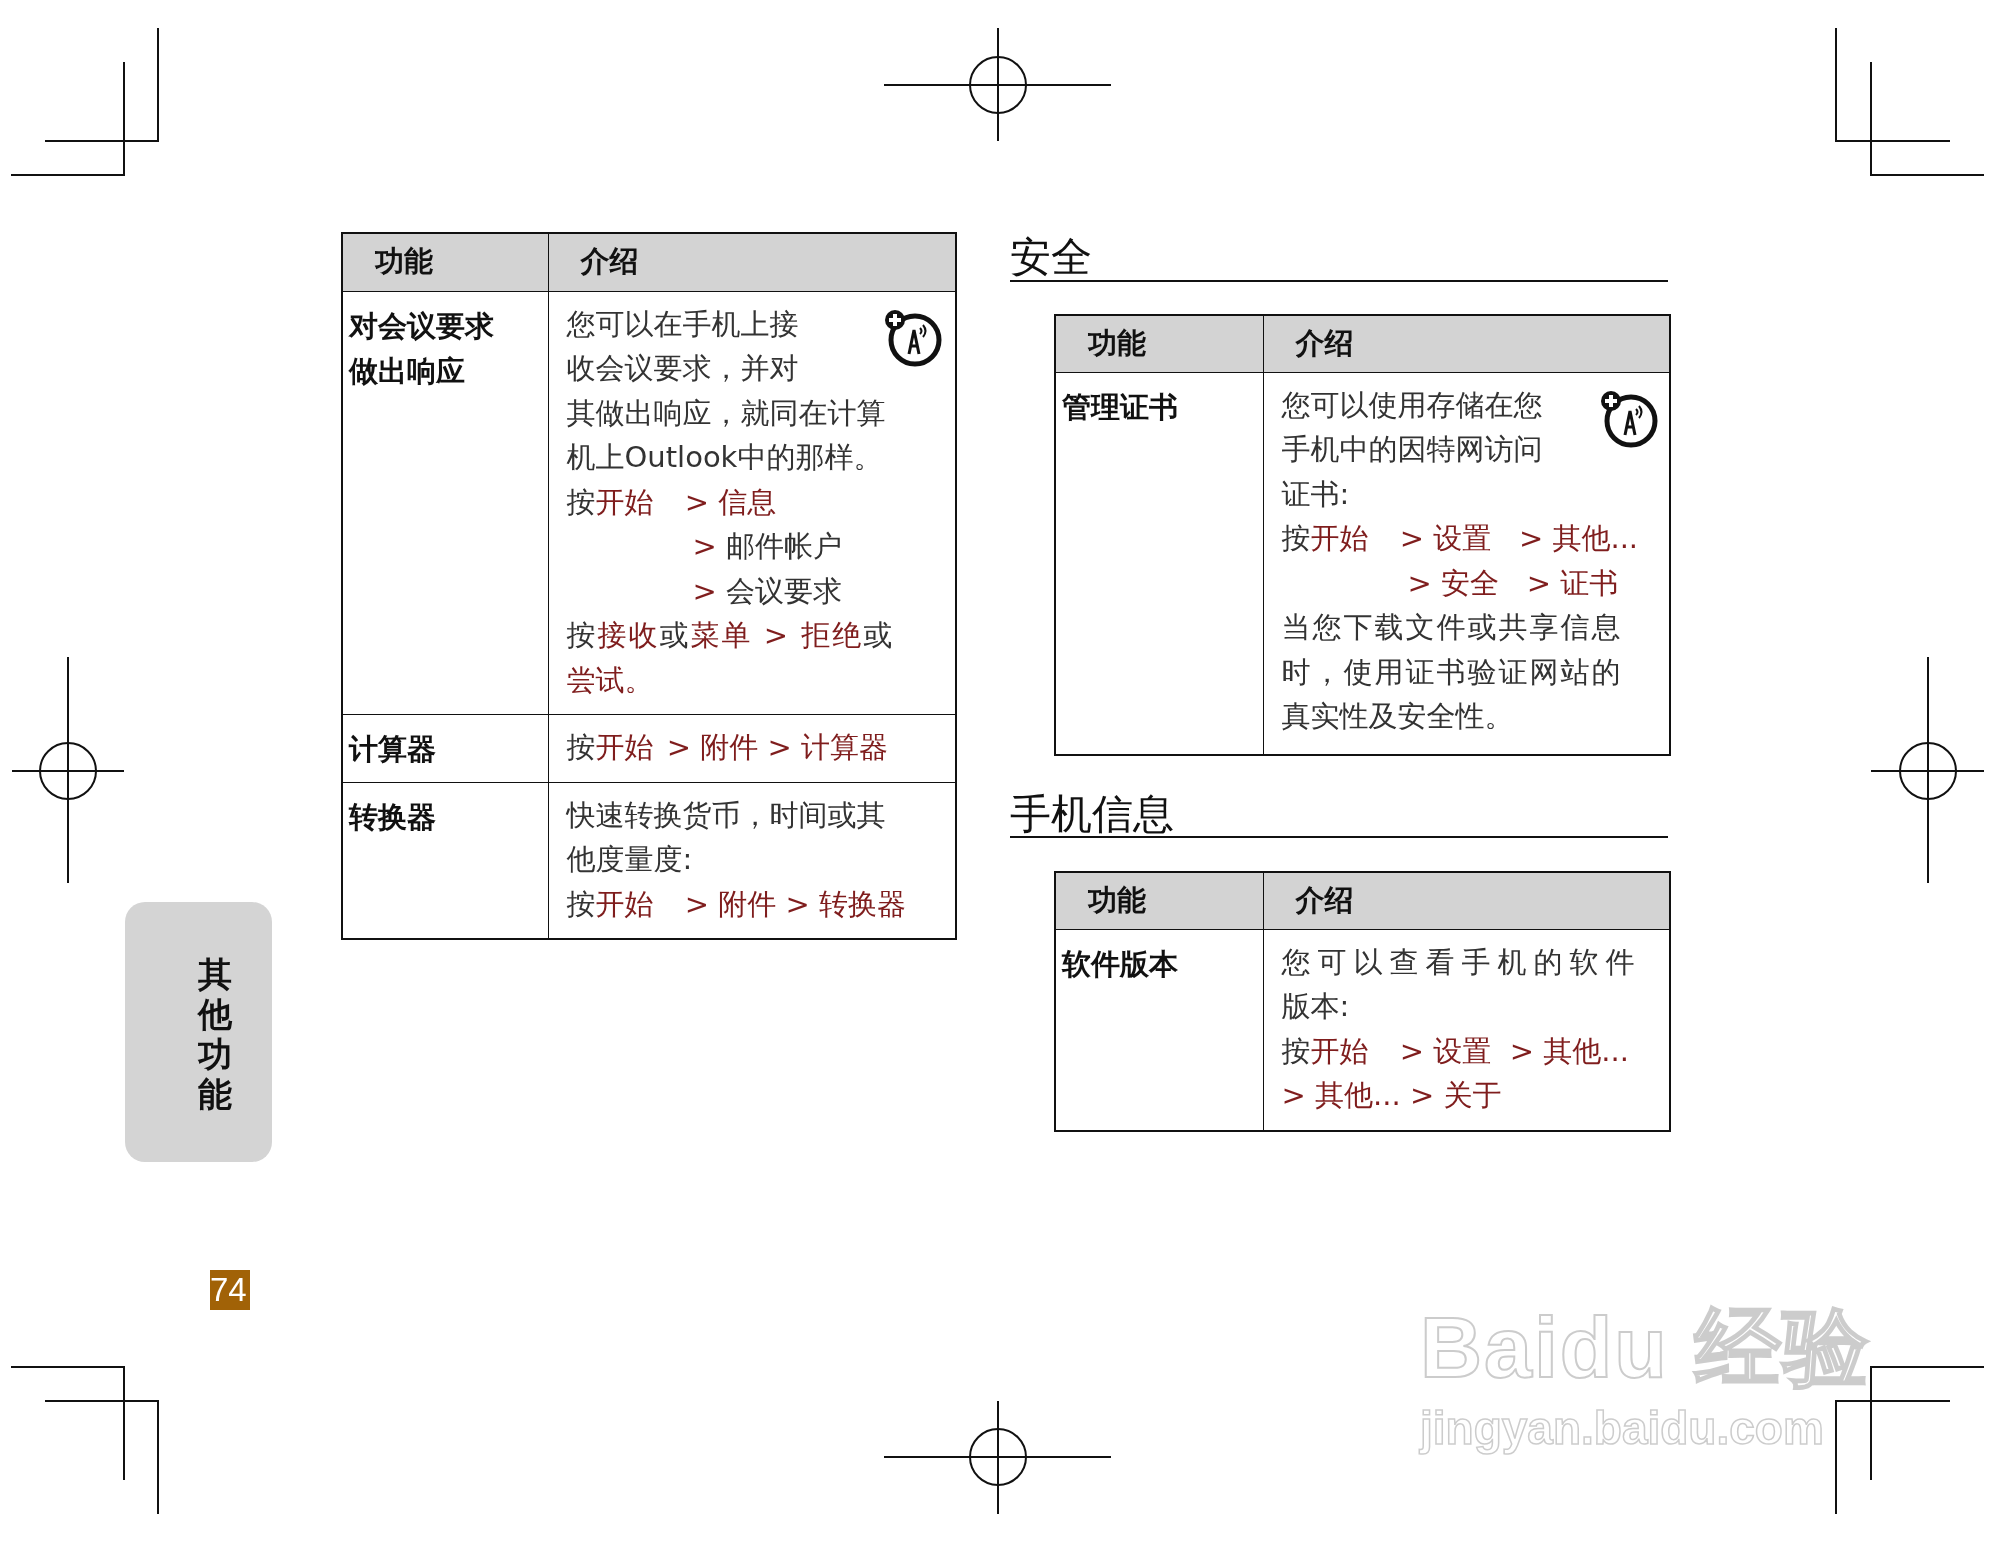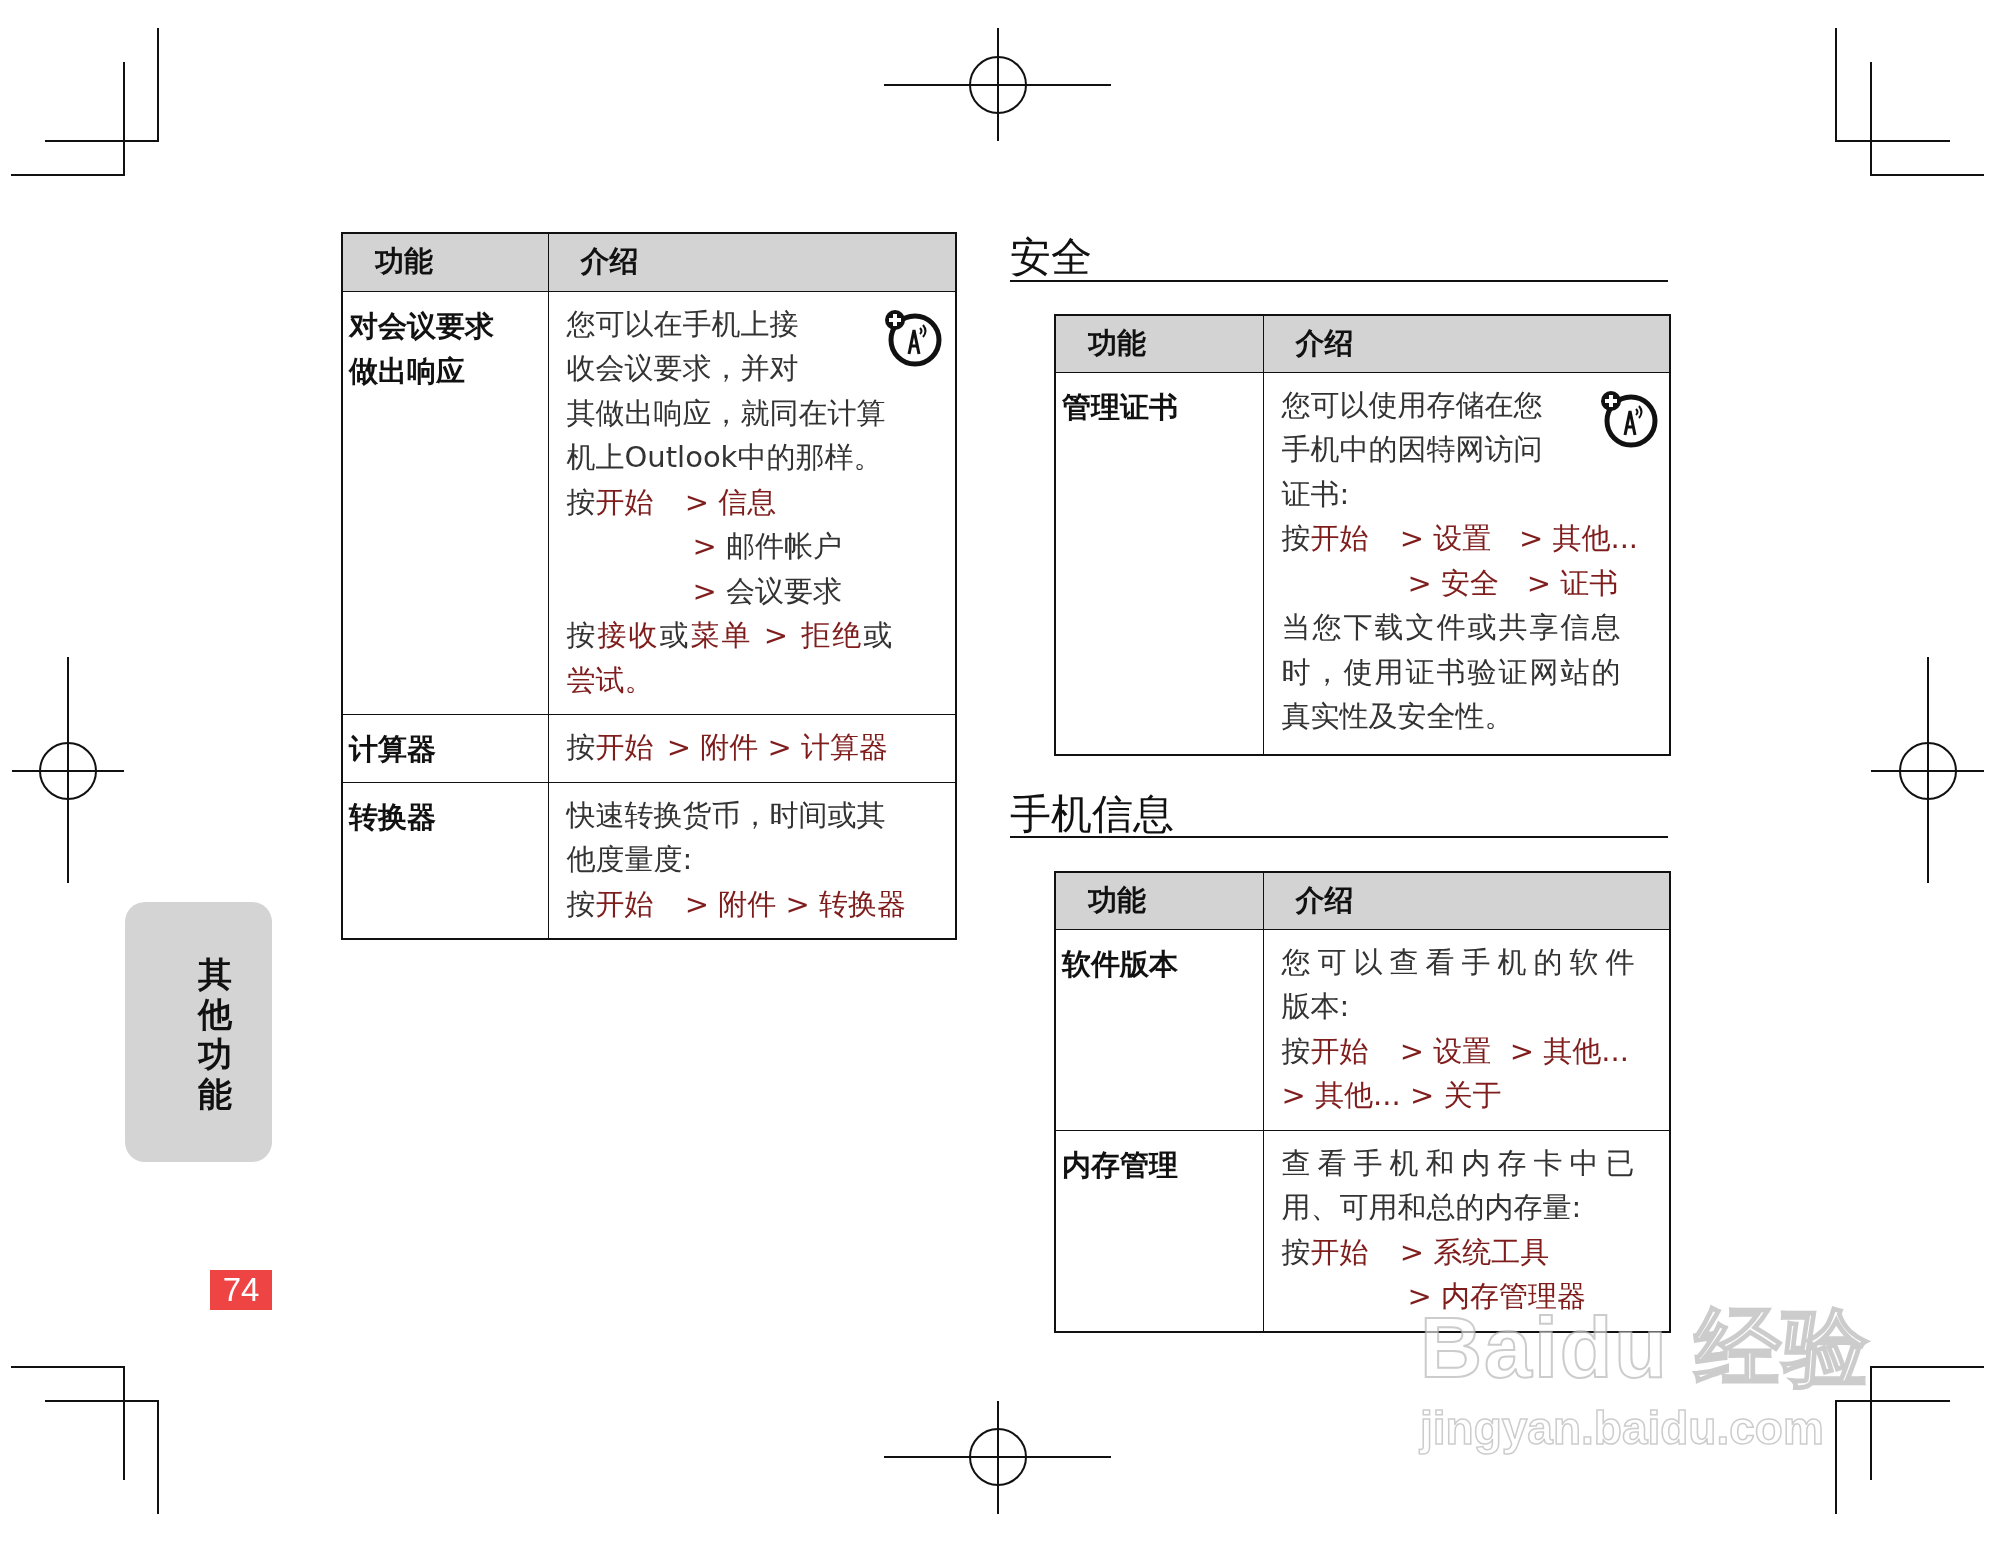--- a/index.html
+++ b/index.html
@@ -16,21 +16,21 @@
   .b { font-weight:normal; color:#7f1d1d; }
   .ind { padding-left:126px; }
   .justify { letter-spacing:2px; }
   .wide { letter-spacing:7px; }
 
   .sec-title { position:absolute; font-size:41px; color:#111; font-weight:normal; }
   .sec-rule { position:absolute; height:1.5px; background:#111; }
 
   .side-tab { position:absolute; left:125px; top:902px; width:147px; height:260px; background:#d4d4d4; border-radius:20px; }
   .side-tab .vt { position:absolute; left:72px; top:52px; width:36px; font-size:34px; line-height:40px; color:#111; text-align:center; font-weight:bold; }
-  .page-no { position:absolute; left:210px; top:1270px; width:62px; height:40px; background:#ef4444; color:#fff; font-size:33px; line-height:40px; text-align:center; font-family:"Liberation Sans",sans-serif; }
+  .page-no { position:absolute; left:210px; top:1270px; width:40px; height:40px; background:#a16207; color:#fff; font-size:33px; line-height:40px; font-family:"Liberation Sans",sans-serif; }
 
   .wifi-icon { position:absolute; width:62px; height:62px; }
   .watermark { position:absolute; left:1420px; top:1290px; color:rgba(200,200,200,0.55); font-family:"Liberation Sans",sans-serif; font-weight:bold; }
   .watermark .wm1 { font-size:86px; letter-spacing:2px; -webkit-text-stroke:2px rgba(170,170,170,0.6); color:rgba(255,255,255,0.6); }
   .watermark .wm2 { font-size:46px; margin-top:-6px; -webkit-text-stroke:1.5px rgba(170,170,170,0.6); color:rgba(255,255,255,0.6); }
 </style>
 </head>
 <body>
 
 <svg class="marks" viewBox="0 0 1996 1542">
@@ -204,34 +204,20 @@
     <td class="ds">
       <span class="ln wide">您可以查看手机的软件</span>
       <span class="ln">版本:</span>
       <span class="ln">
         <span>按</span><span class="b">开始</span>
         <span class="b" style="margin-left:22px; white-space:pre">&gt; 设置  &gt; 其他...</span>
       </span>
       <span class="ln b">&gt; 其他... &gt; 关于</span>
     </td>
   </tr>
-  <tr style="height:194px">
-    <td class="fn">
-      <span class="ln">内存管理</span>
-    </td>
-    <td class="ds">
-      <span class="ln wide">查看手机和内存卡中已</span>
-      <span class="ln">用、可用和总的内存量:</span>
-      <span class="ln">
-        <span>按</span><span class="b">开始</span>
-        <span class="b" style="margin-left:22px">&gt; 系统工具</span>
-      </span>
-      <span class="ln b ind">&gt; 内存管理器</span>
-    </td>
-  </tr>
 </tbody>
   </table>
 
 <div class="side-tab">
   <div class="vt">
     <div>其</div>
     <div>他</div>
     <div>功</div>
     <div>能</div>
   </div>

